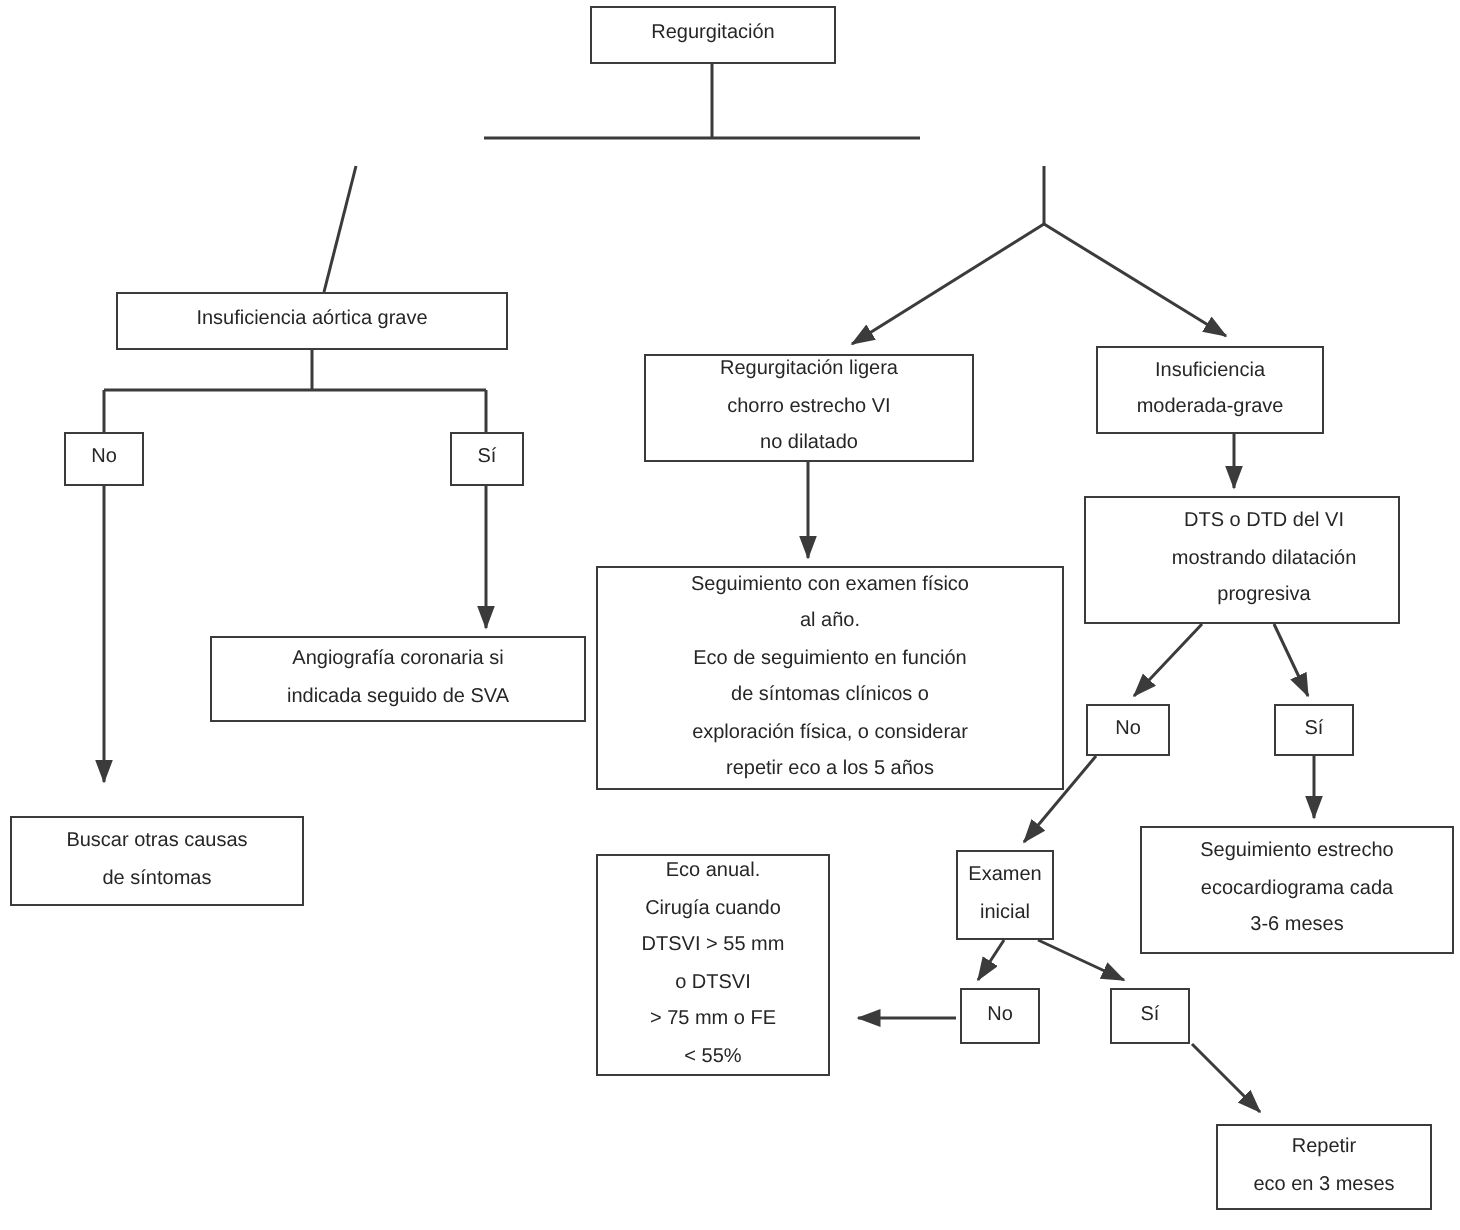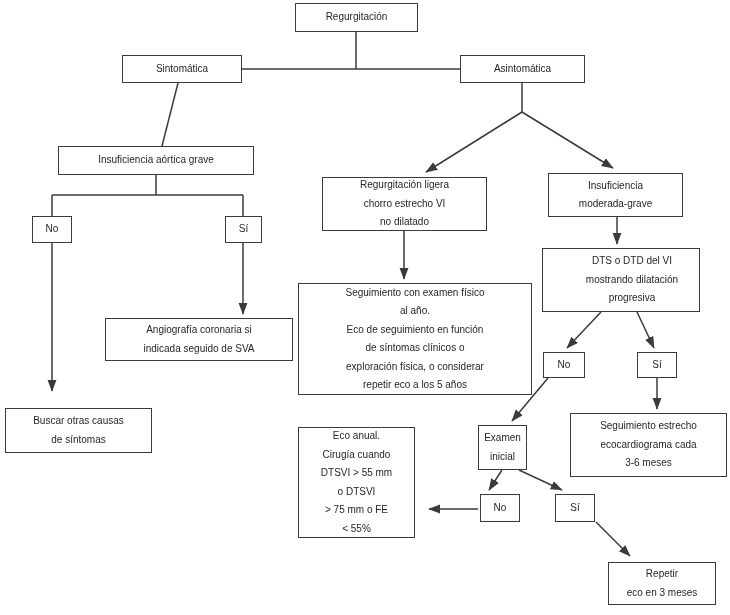--- a/index.html
+++ b/index.html
@@ -58,41 +58,39 @@
       <path d="M657 378 L657 409" marker-end="url(#ah)"></path>
       <path d="M502 470 L489 490" marker-end="url(#ah)"></path>
       <path d="M519 470 L562 490" marker-end="url(#ah)"></path>
       <path d="M478 509 L429 509" marker-end="url(#ah)"></path>
       <path d="M596 522 L630 556" marker-end="url(#ah)"></path>
     </g>
   </svg>
 
   <div class="node" style="left:295px;top:3px;width:123px;height:29px;">Regurgitación</div>
 
-  <div class="node" style="left:122px;top:55px;width:120px;height:28px;">Sintomática</div>
 
-  <div class="node" style="left:460px;top:55px;width:125px;height:28px;">Asintomática</div>
 
   <div class="node" style="left:58px;top:146px;width:196px;height:29px;">Insuficiencia aórtica grave</div>
 
   <div class="node" style="left:32px;top:216px;width:40px;height:27px;">No</div>
 
   <div class="node" style="left:225px;top:216px;width:37px;height:27px;">Sí</div>
 
   <div class="node" style="left:105px;top:318px;width:188px;height:43px;">Angiografía coronaria si
 indicada seguido de SVA</div>
 
   <div class="node" style="left:5px;top:395px;width:147px;height:45px;margin-top:13px;">Buscar otras causas
 de síntomas</div>
 
   <div class="node" style="left:322px;top:177px;width:165px;height:54px;">Regurgitación ligera
 chorro estrecho VI
 no dilatado</div>
 
-  <div class="node" style="left:548px;top:173px;width:135px;height:44px;">Insuficiencia
+  <div class="node" style="left:548px;top:173px;width:114px;height:44px;">Insuficiencia
 moderada-grave</div>
 
   <div class="node" style="left:542px;top:248px;width:158px;height:64px;padding-left:22px;">DTS o DTD del VI
 mostrando dilatación
 progresiva</div>
 
   <div class="node" style="left:298px;top:283px;width:234px;height:112px;">Seguimiento con examen físico
 al año.
 Eco de seguimiento en función
 de síntomas clínicos o

